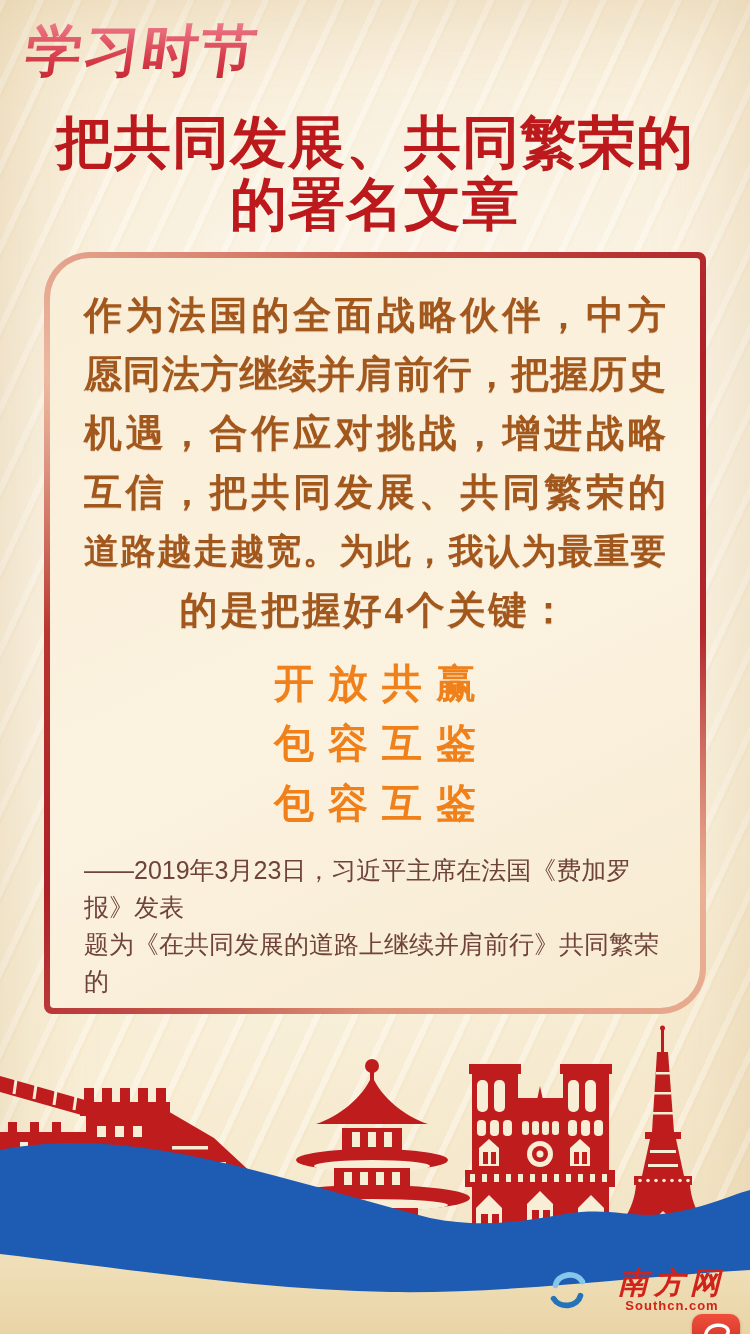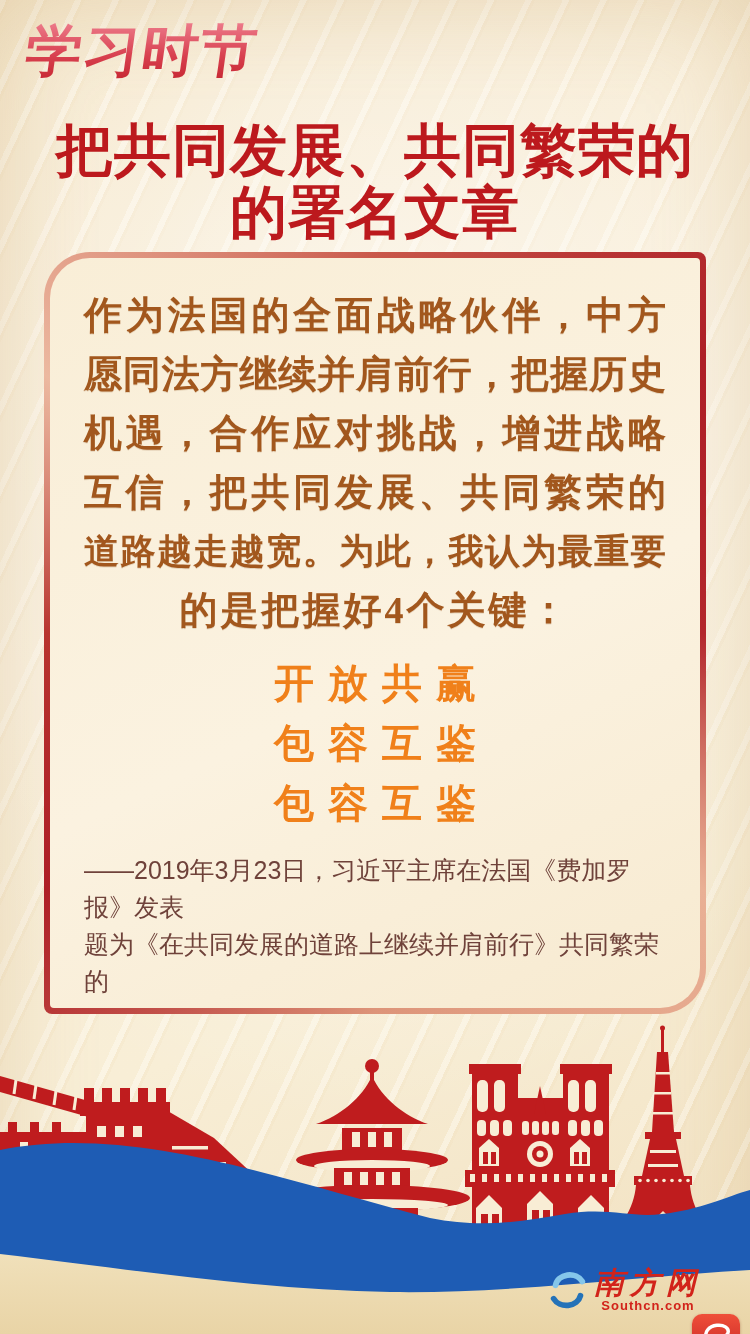--- a/index.html
+++ b/index.html
@@ -23,21 +23,21 @@
     background:linear-gradient(180deg,#ef8191 6%,#d8404f 55%,#c01e27 100%);
     -webkit-background-clip:text;background-clip:text;
     color:#d6304c;-webkit-text-fill-color:transparent;
   }
   
   .headline{
     position:absolute;top:104px;left:0;right:0;
     text-align:center;font-weight:900;
     font-size:57px;line-height:62px;letter-spacing:1px;
     color:var(--headline_red,#bc191d);
-    margin:16px;
+    margin:8px;
   }
   
   .quote-frame{
     position:absolute;left:44px;top:252px;
     width:662px;height:762px;box-sizing:border-box;
     padding:6px;border-radius:46px 8px 46px 8px;
     background:conic-gradient(from 0deg,
       #c9584a 0deg,#ae1f26 50deg,#b3272b 90deg,
       #e9b095 128deg,#dd9479 180deg,#ae1f26 232deg,
       #b8352f 270deg,#ecb9a0 308deg,#c9584a 360deg);
@@ -69,20 +69,21 @@
     color:var(--attribution_brown,#6f423a);
   }
   
   .decor{position:absolute;left:0;top:1014px;width:750px;height:320px;display:block;}
   
   .footer-logos{position:absolute;left:0;top:1262px;width:750px;height:62px;}
   .southcn{
     position:absolute;left:546px;top:6px;
     display:flex;align-items:center;
     cursor:pointer;
+    gap:24px;
   }
   .southcn-swirl{width:44px;height:44px;margin-right:4px;}
   .southcn-texts{display:flex;flex-direction:column;align-items:center;}
   .southcn-cn{
     font-size:30px;font-weight:700;letter-spacing:6px;
     font-style:italic;color:#d2231a;line-height:30px;white-space:nowrap;
   }
   .southcn-en{
     font-family:"Liberation Sans","DejaVu Sans",sans-serif;
     font-size:13px;font-weight:700;letter-spacing:1px;

